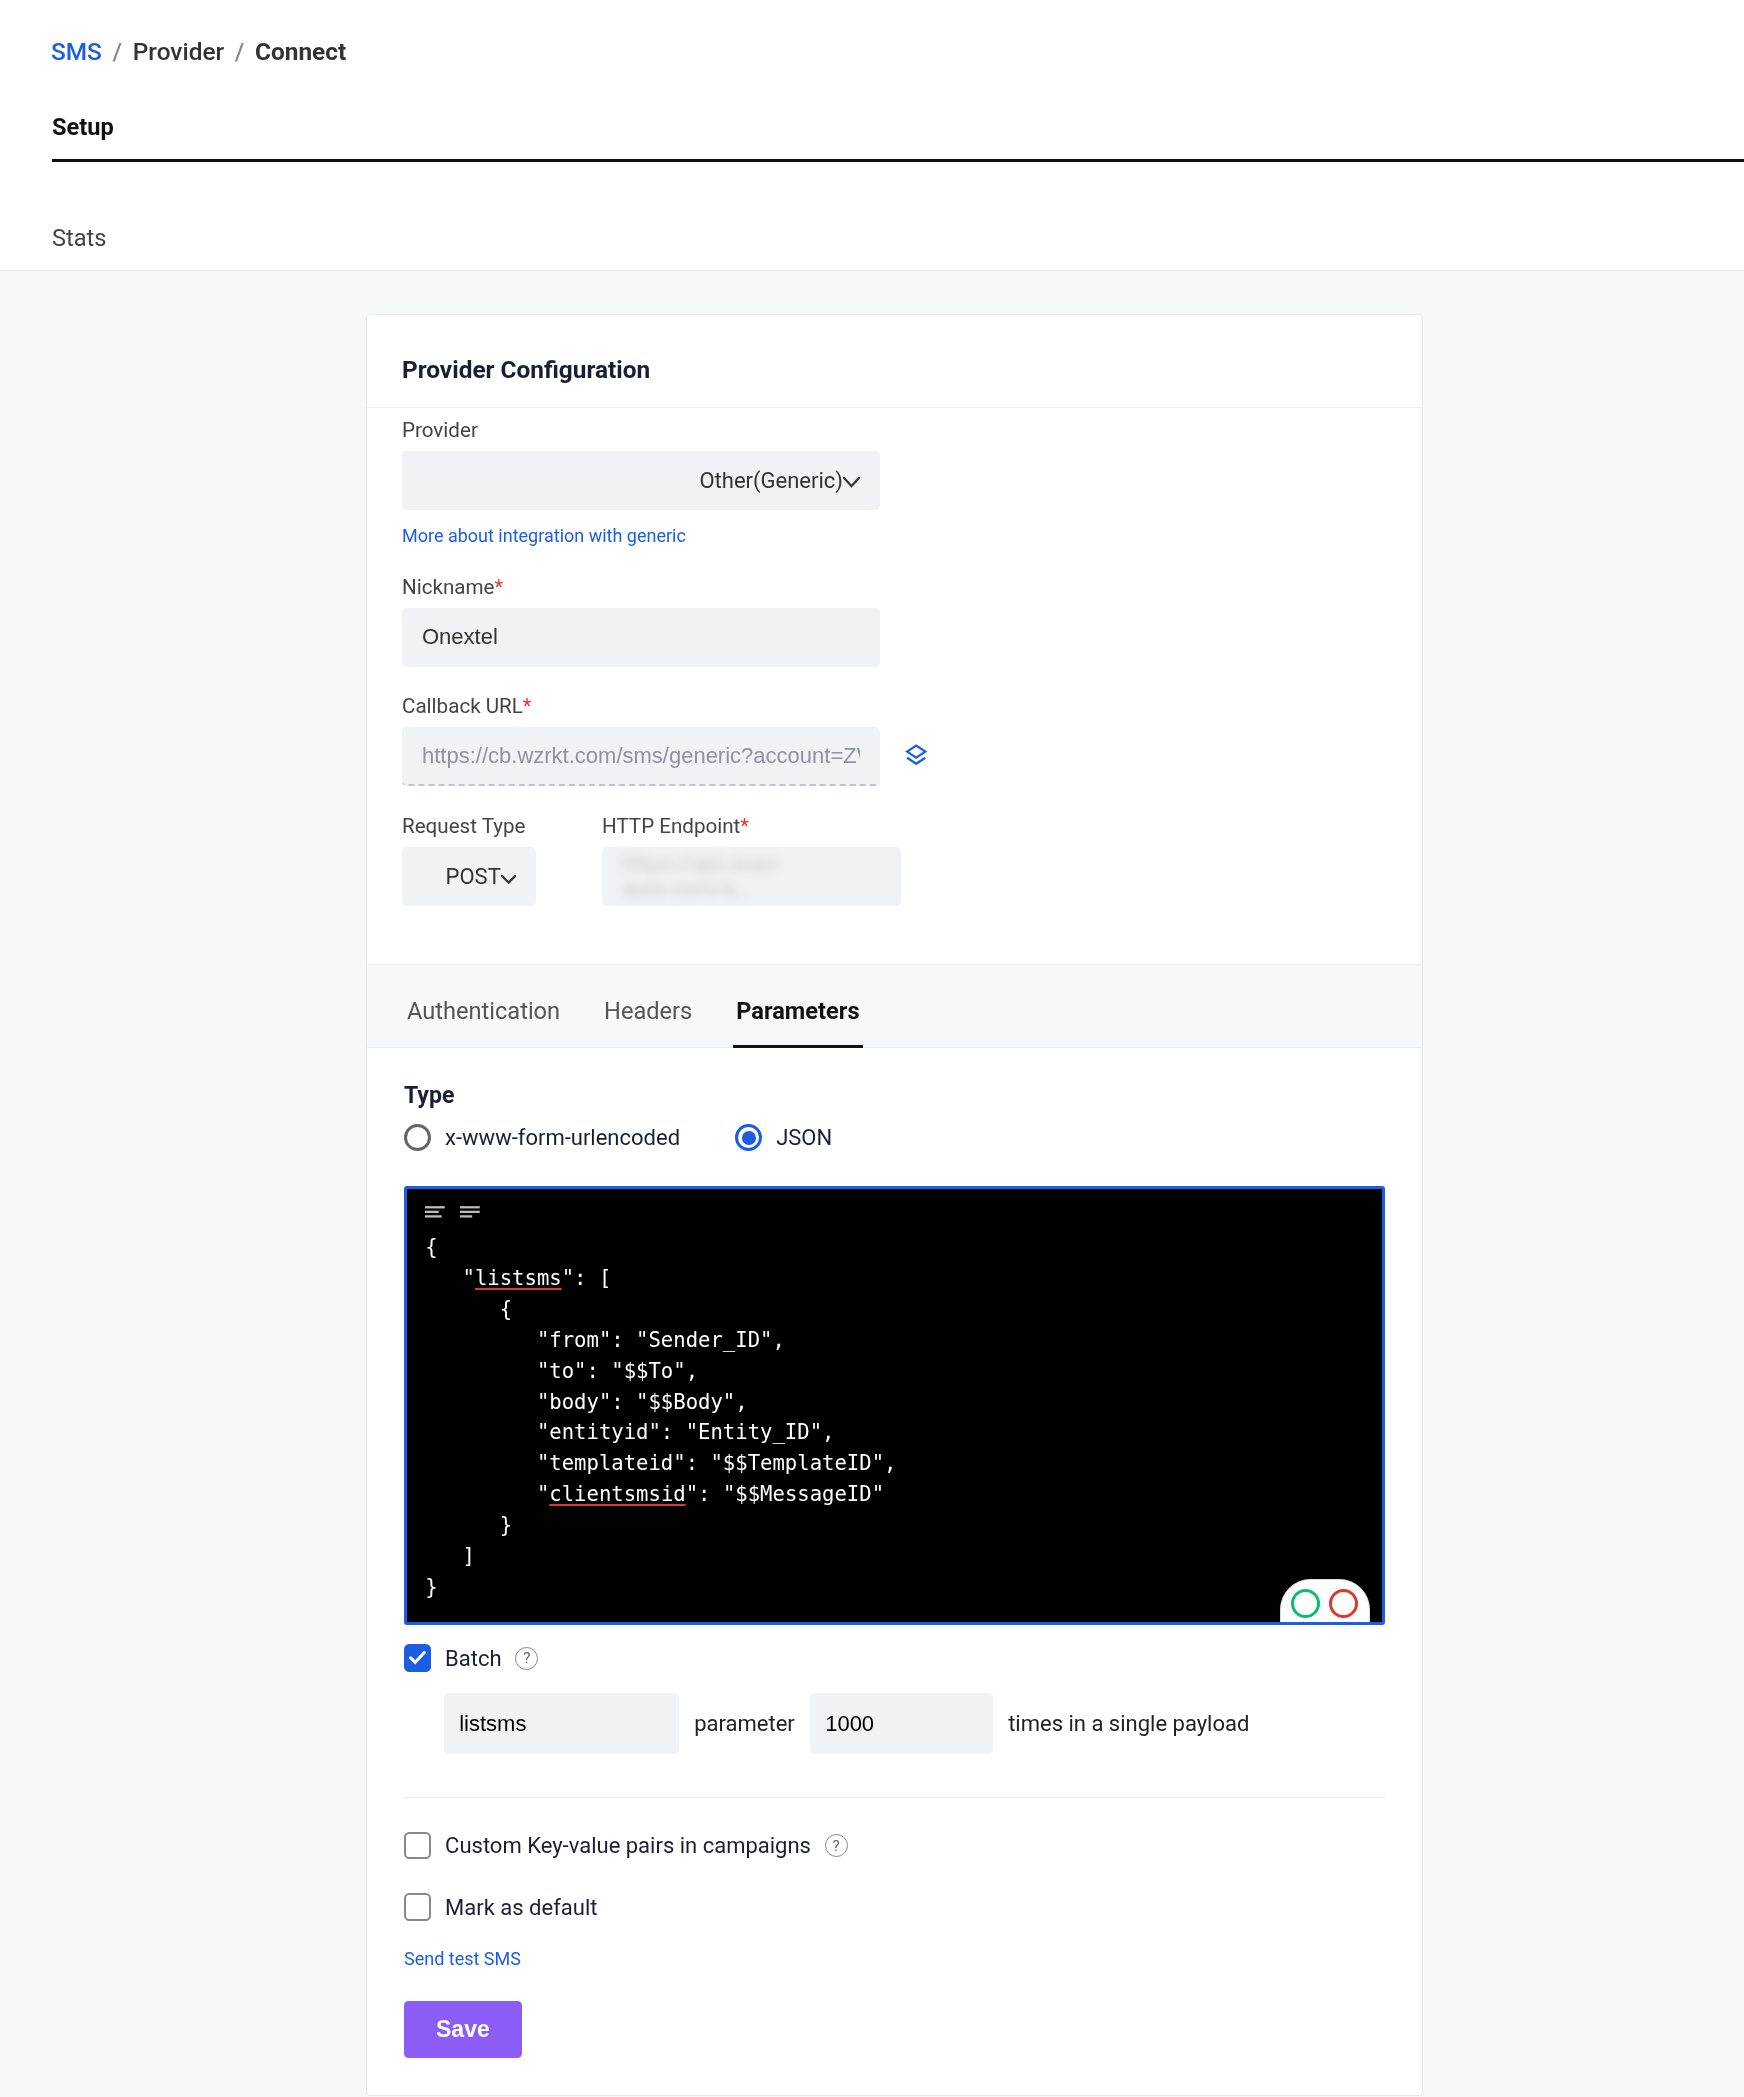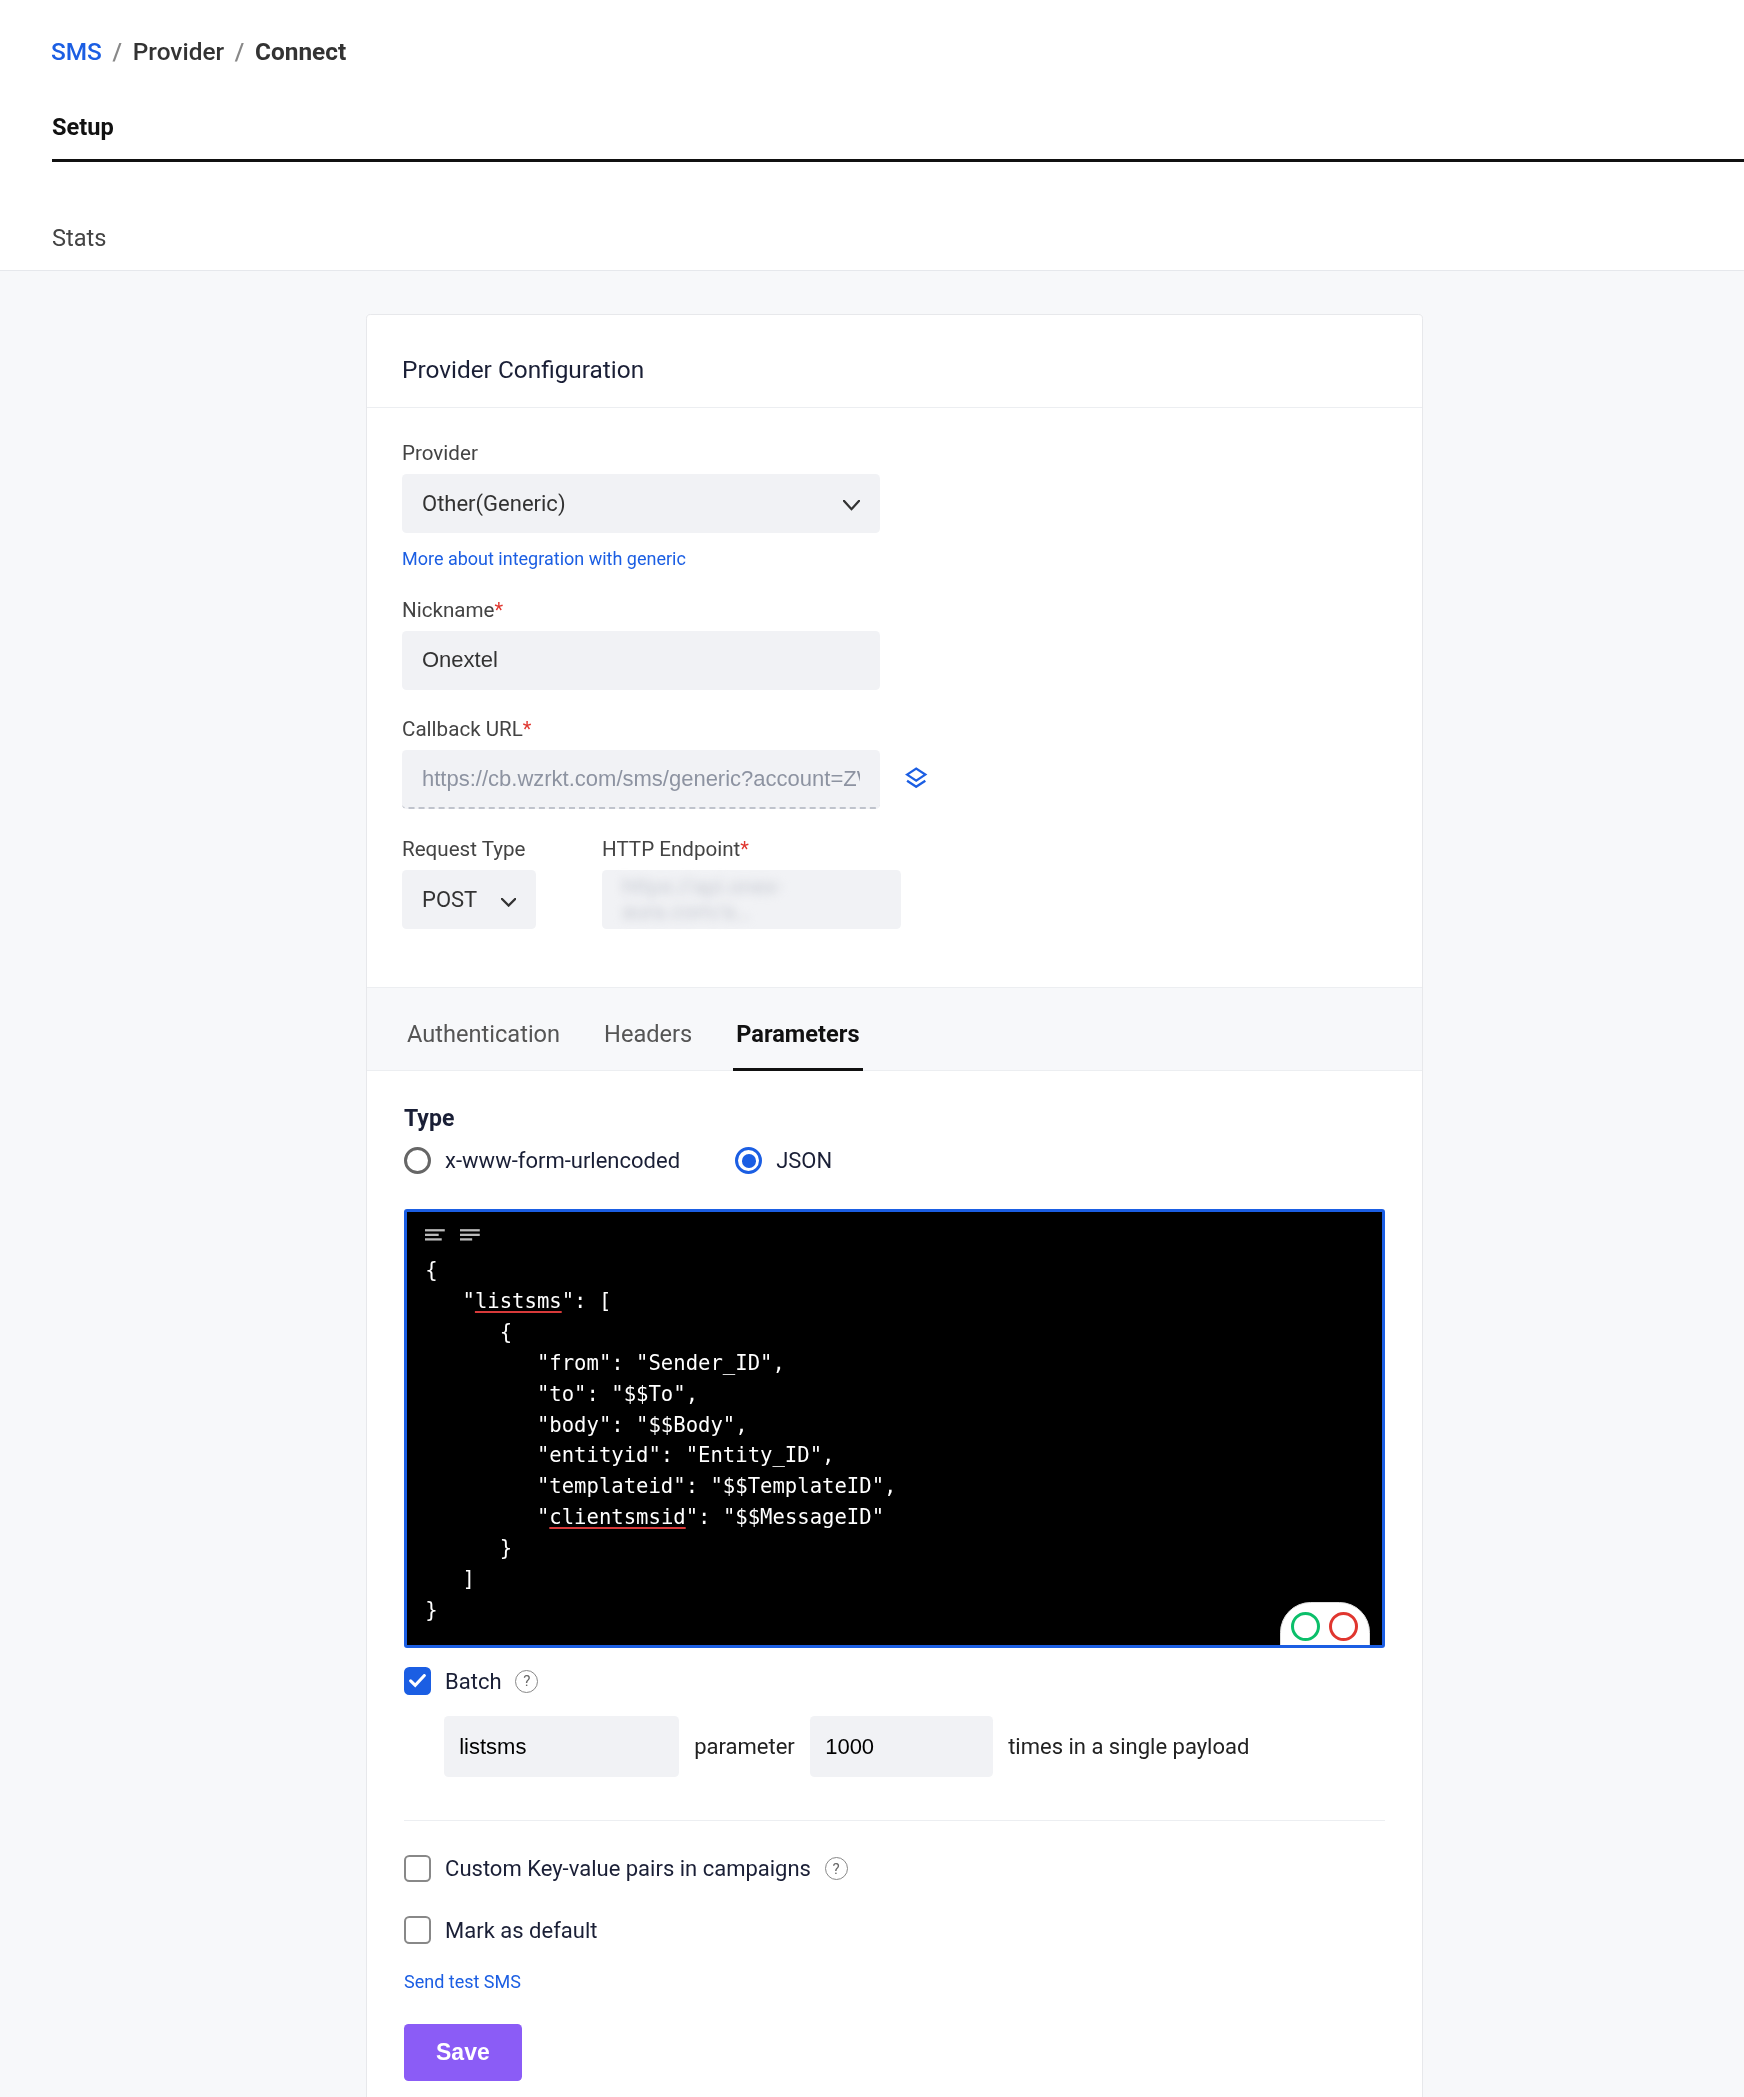--- a/index.html
+++ b/index.html
@@ -11,27 +11,27 @@
   .breadcrumb .first { color:#1b5ee3; }
   .breadcrumb .rest { color:#333; }
 
   .top-tabs { display:flex; gap:53px; padding: 38px 0 0 52px; border-bottom:0.8px solid #e6e8ec; width:100%;flex-direction:column; }
   .top-tab { padding: 9.1px 0 18.3px 0; font-size:23.6px; color:#444; cursor:pointer; }
   .top-tab.active { font-weight:700; color:#111; border-bottom:3.8px solid #111; margin-bottom:-0.8px; }
 
   .outer-area { background:#f7f8fa; padding: 43px 0 61px 0; }
   .card { width:1057px; margin:0 0 0 366px; background:#fff; border:0.8px solid #e7e8eb; border-radius:4.6px; }
 
-  .sec-title { font-size:24.4px; font-weight:400; padding: 40px 35px 23px 35px; border-bottom:0.8px solid #eceef1; margin-bottom:33px; }
+  .sec-title { font-size:24.4px; font-weight:700; padding: 40px 35px 23px 35px; border-bottom:0.8px solid #eceef1; margin-bottom:10px; }
 
   .form-area { padding: 0 35px 30.5px 35px; }
   .label { font-size:20.6px; color:#444; margin-bottom:9.1px; display:block; }
   .req::after { content:"*"; color:#e0362f; font-size:20px; }
 
-  .select, .input { width:478px; height:59px; background:#f1f2f5; border:none; border-radius:4.6px; padding:0 20px; font-size:22px; color:#333; display:flex; align-items:center; justify-content:space-between; }
+  .select, .input { width:478px; height:59px; background:#f1f2f5; border:none; border-radius:4.6px; padding:0 20px; font-size:22px; color:#333; display:flex; align-items:center; justify-content:flex-end; }
   .input::placeholder { color:#8d93a1; }
   .muted-input { color:#8d93a1; }
   .dashed { border-bottom:2.3px dashed #bfc3cc; }
 
   .link { color:#1b5ee3; font-size:18px; text-decoration:none; display:inline-block; margin-top:15.2px; }
   .group { margin-bottom:27.4px; }
 
   .row { display:flex; gap:66px; align-items:flex-end; }
   .select-sm { width:134px; }
   .endpoint-input { width:299px; }

